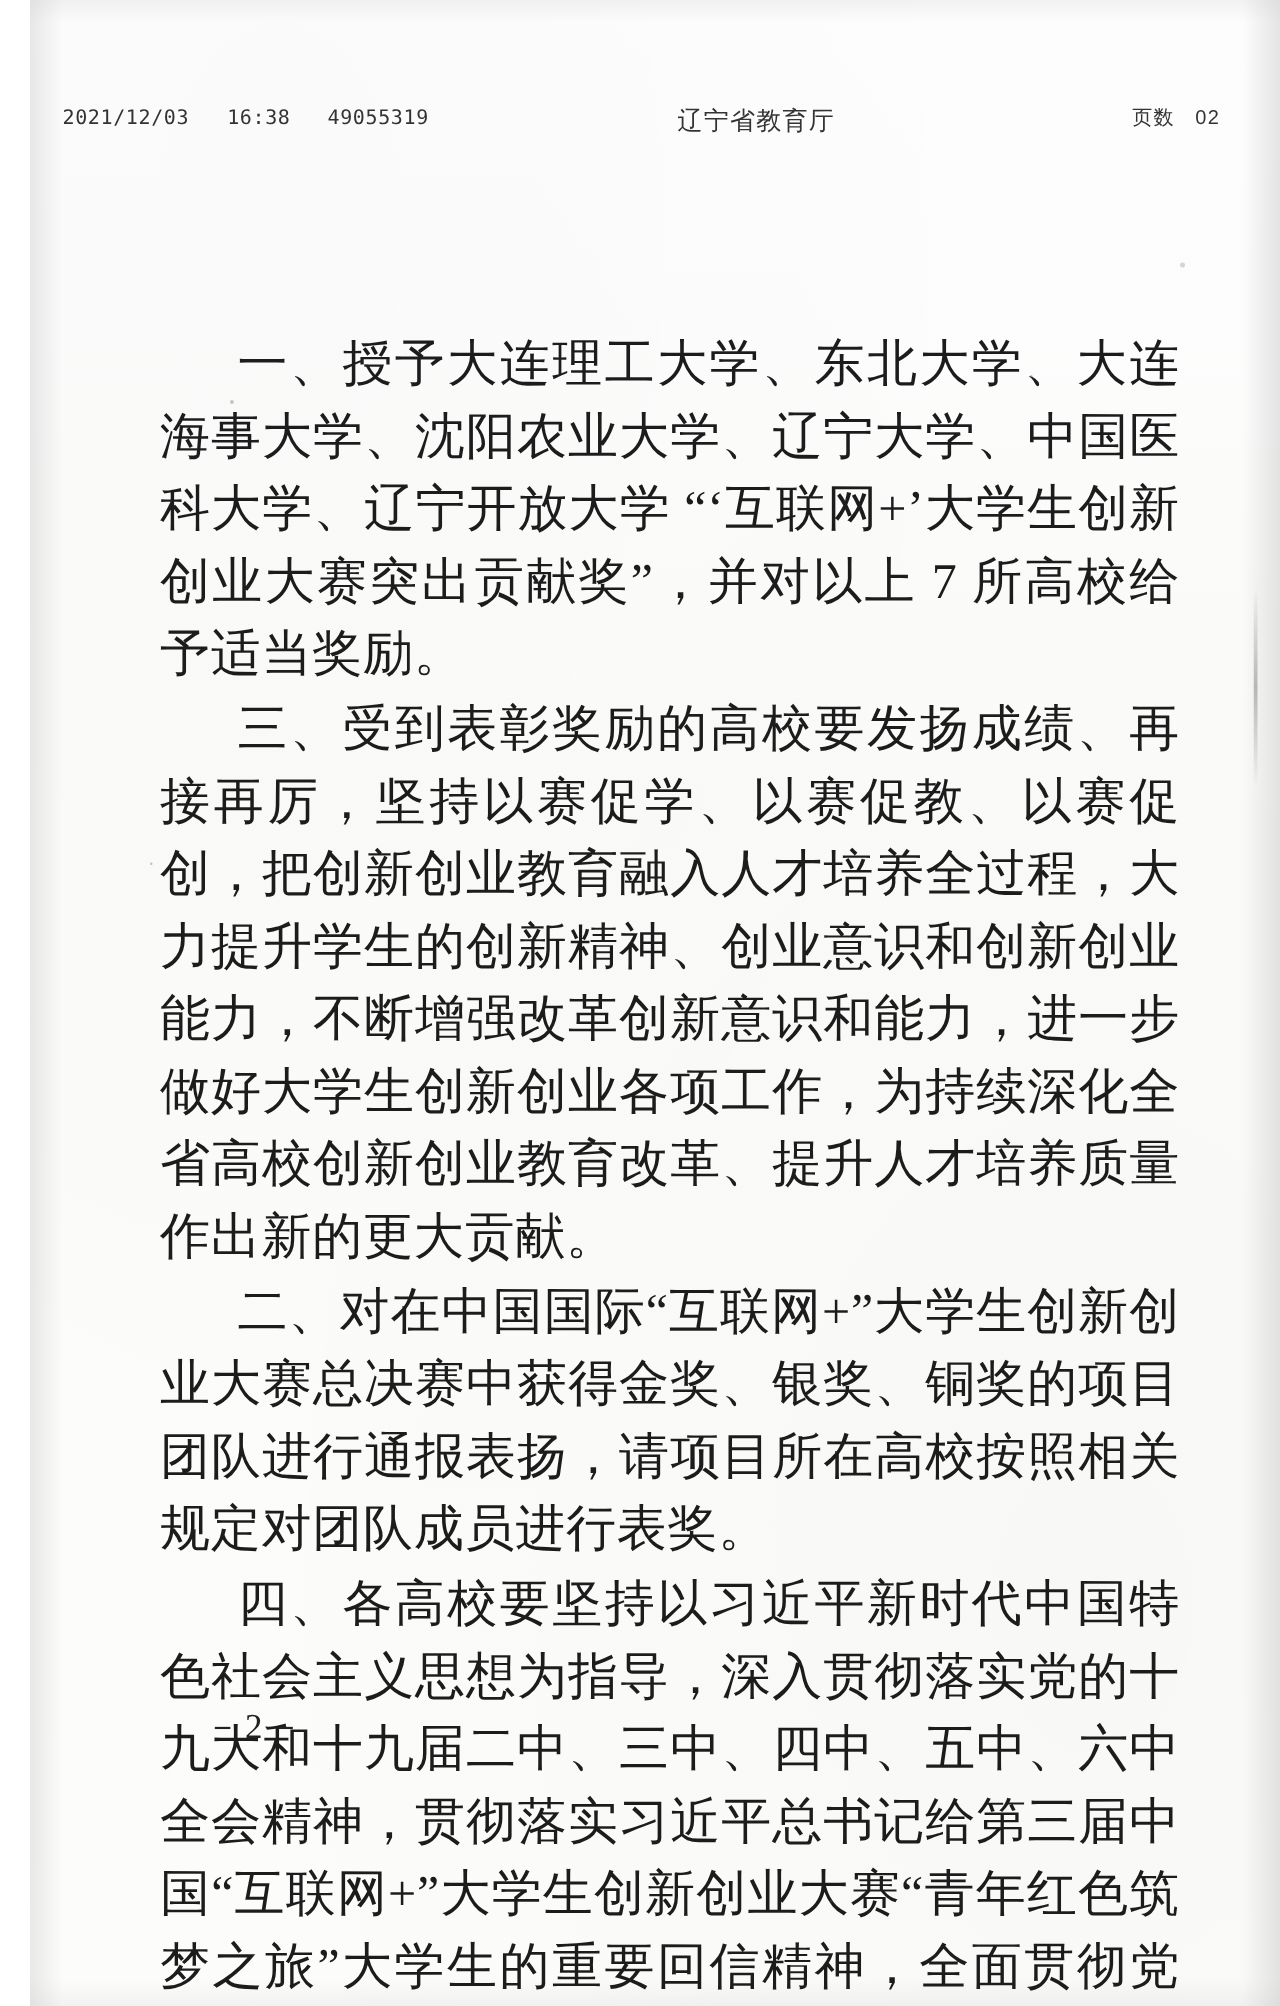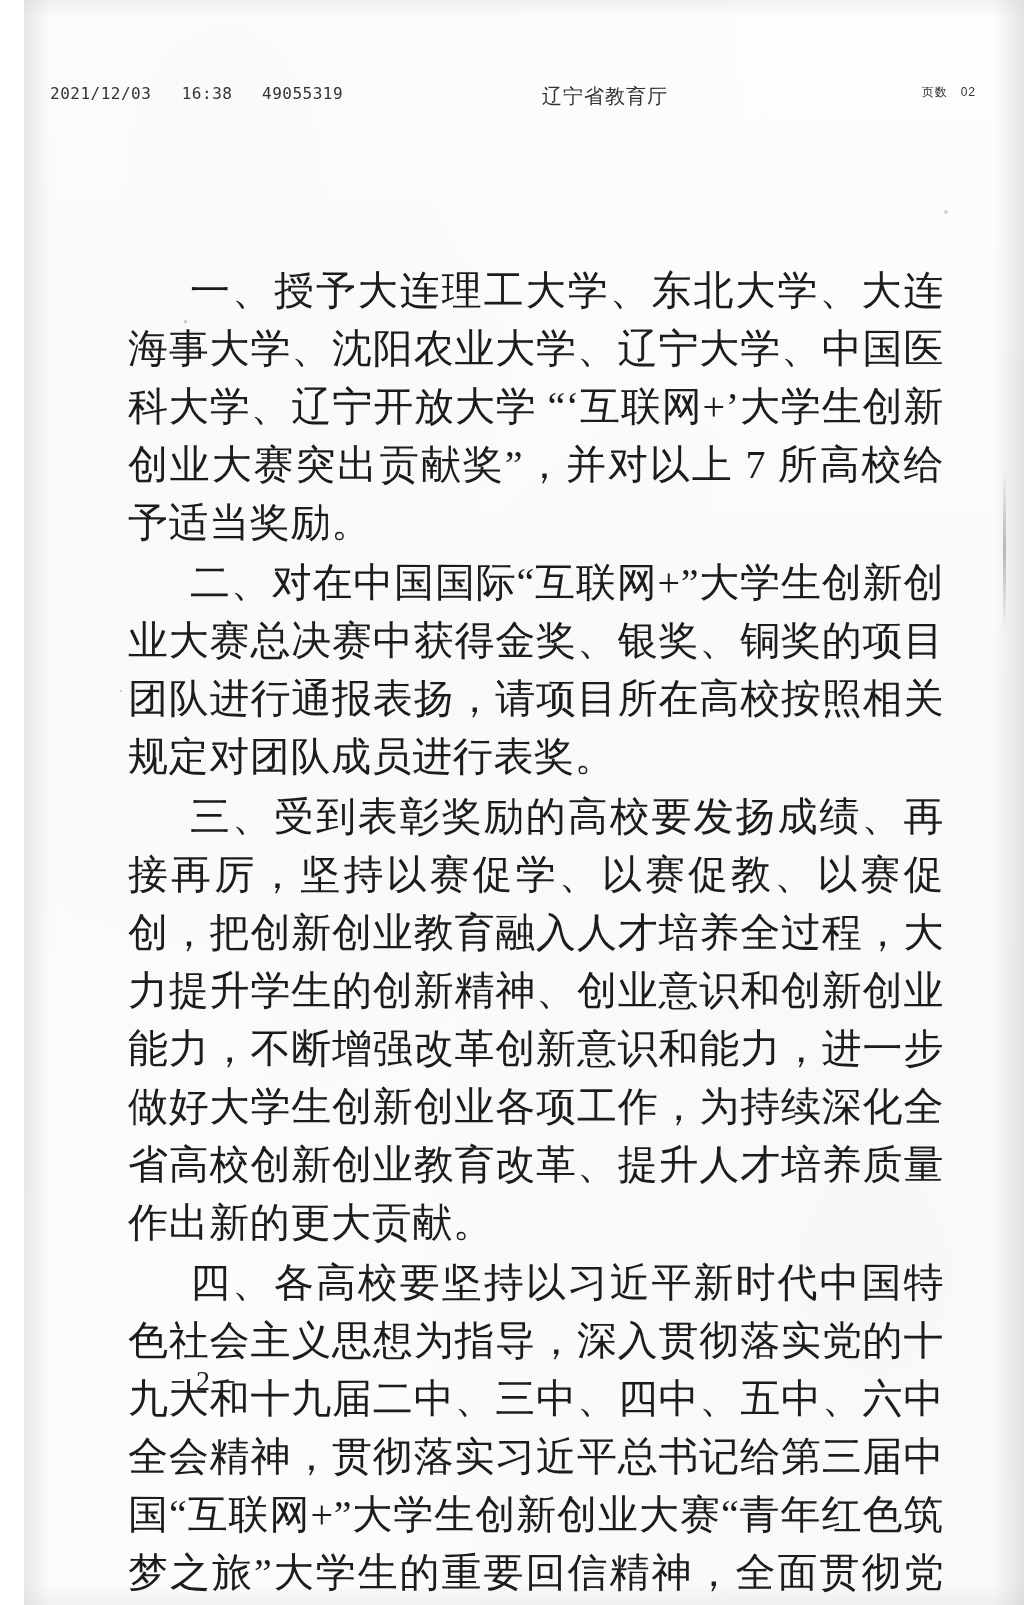--- a/index.html
+++ b/index.html
@@ -93,21 +93,21 @@
     top: -1px;
     font-family: "Liberation Sans", "DejaVu Sans", sans-serif;
     font-size: 20px;
     letter-spacing: 1px;
   }
   .fax-pages {
     position: absolute;
     right: 48px;
     top: 0;
     font-family: "Liberation Sans", "DejaVu Sans", sans-serif;
-    font-size: 12px;
+    font-size: 16px;
     letter-spacing: 1px;
     white-space: pre;
   }
 
   
   .doc-body {
     position: absolute;
     left: 104px;
     top: 262px;
     width: 816px;
@@ -157,22 +157,22 @@
 
   <div class="fax-header">
     <span class="fax-datetime">2021/12/03   16:38</span>
     <span class="fax-number">49055319</span>
     <span class="fax-org">辽宁省教育厅</span>
     <span class="fax-pages"><span>页数</span>&nbsp;&nbsp;&nbsp;<span>02</span></span>
   </div>
 
   <div class="doc-body">
     <p class="para">一、授予大连理工大学、东北大学、大连海事大学、沈阳农业大学、辽宁大学、中国医科大学、辽宁开放大学 “‘互联网+’大学生创新创业大赛突出贡献奖”，并对以上 7 所高校给予适当奖励。</p>
+    <p class="para">三、受到表彰奖励的高校要发扬成绩、再接再厉，坚持以赛促学、以赛促教、以赛促创，把创新创业教育融入人才培养全过程，大力提升学生的创新精神、创业意识和创新创业能力，不断增强改革创新意识和能力，进一步做好大学生创新创业各项工作，为持续深化全省高校创新创业教育改革、提升人才培养质量作出新的更大贡献。</p>
     <p class="para">二、对在中国国际“互联网+”大学生创新创业大赛总决赛中获得金奖、银奖、铜奖的项目团队进行通报表扬，请项目所在高校按照相关规定对团队成员进行表奖。</p>
-    <p class="para">三、受到表彰奖励的高校要发扬成绩、再接再厉，坚持以赛促学、以赛促教、以赛促创，把创新创业教育融入人才培养全过程，大力提升学生的创新精神、创业意识和创新创业能力，不断增强改革创新意识和能力，进一步做好大学生创新创业各项工作，为持续深化全省高校创新创业教育改革、提升人才培养质量作出新的更大贡献。</p>
     <p class="para tight">四、各高校要坚持以习近平新时代中国特色社会主义思想为指导，深入贯彻落实党的十九大和十九届二中、三中、四中、五中、六中全会精神，贯彻落实习近平总书记给第三届中国“互联网+”大学生创新创业大赛“青年红色筑梦之旅”大学生的重要回信精神，全面贯彻党的教育方针，落实立德树人根本任务，立足新发展阶段、贯彻新发展理念、构建新发展格局，坚持创新引领创业、创业带动就业，支持在校大学生提升创新创</p>
   </div>
 
   <div class="page-number">－2－</div>
 
   <div class="speckle" style="left:160px; top:320px; width:3px; height:3px;"></div>
   <div class="speckle" style="left:800px; top:300px; width:2px; height:2px;"></div>
   <div class="speckle" style="left:920px; top:210px; width:4px; height:4px; background:rgba(120,120,120,0.3);"></div>
   <div class="speckle" style="left:230px; top:1460px; width:3px; height:3px;"></div>
   <div class="speckle" style="left:640px; top:1520px; width:2px; height:2px;"></div>

